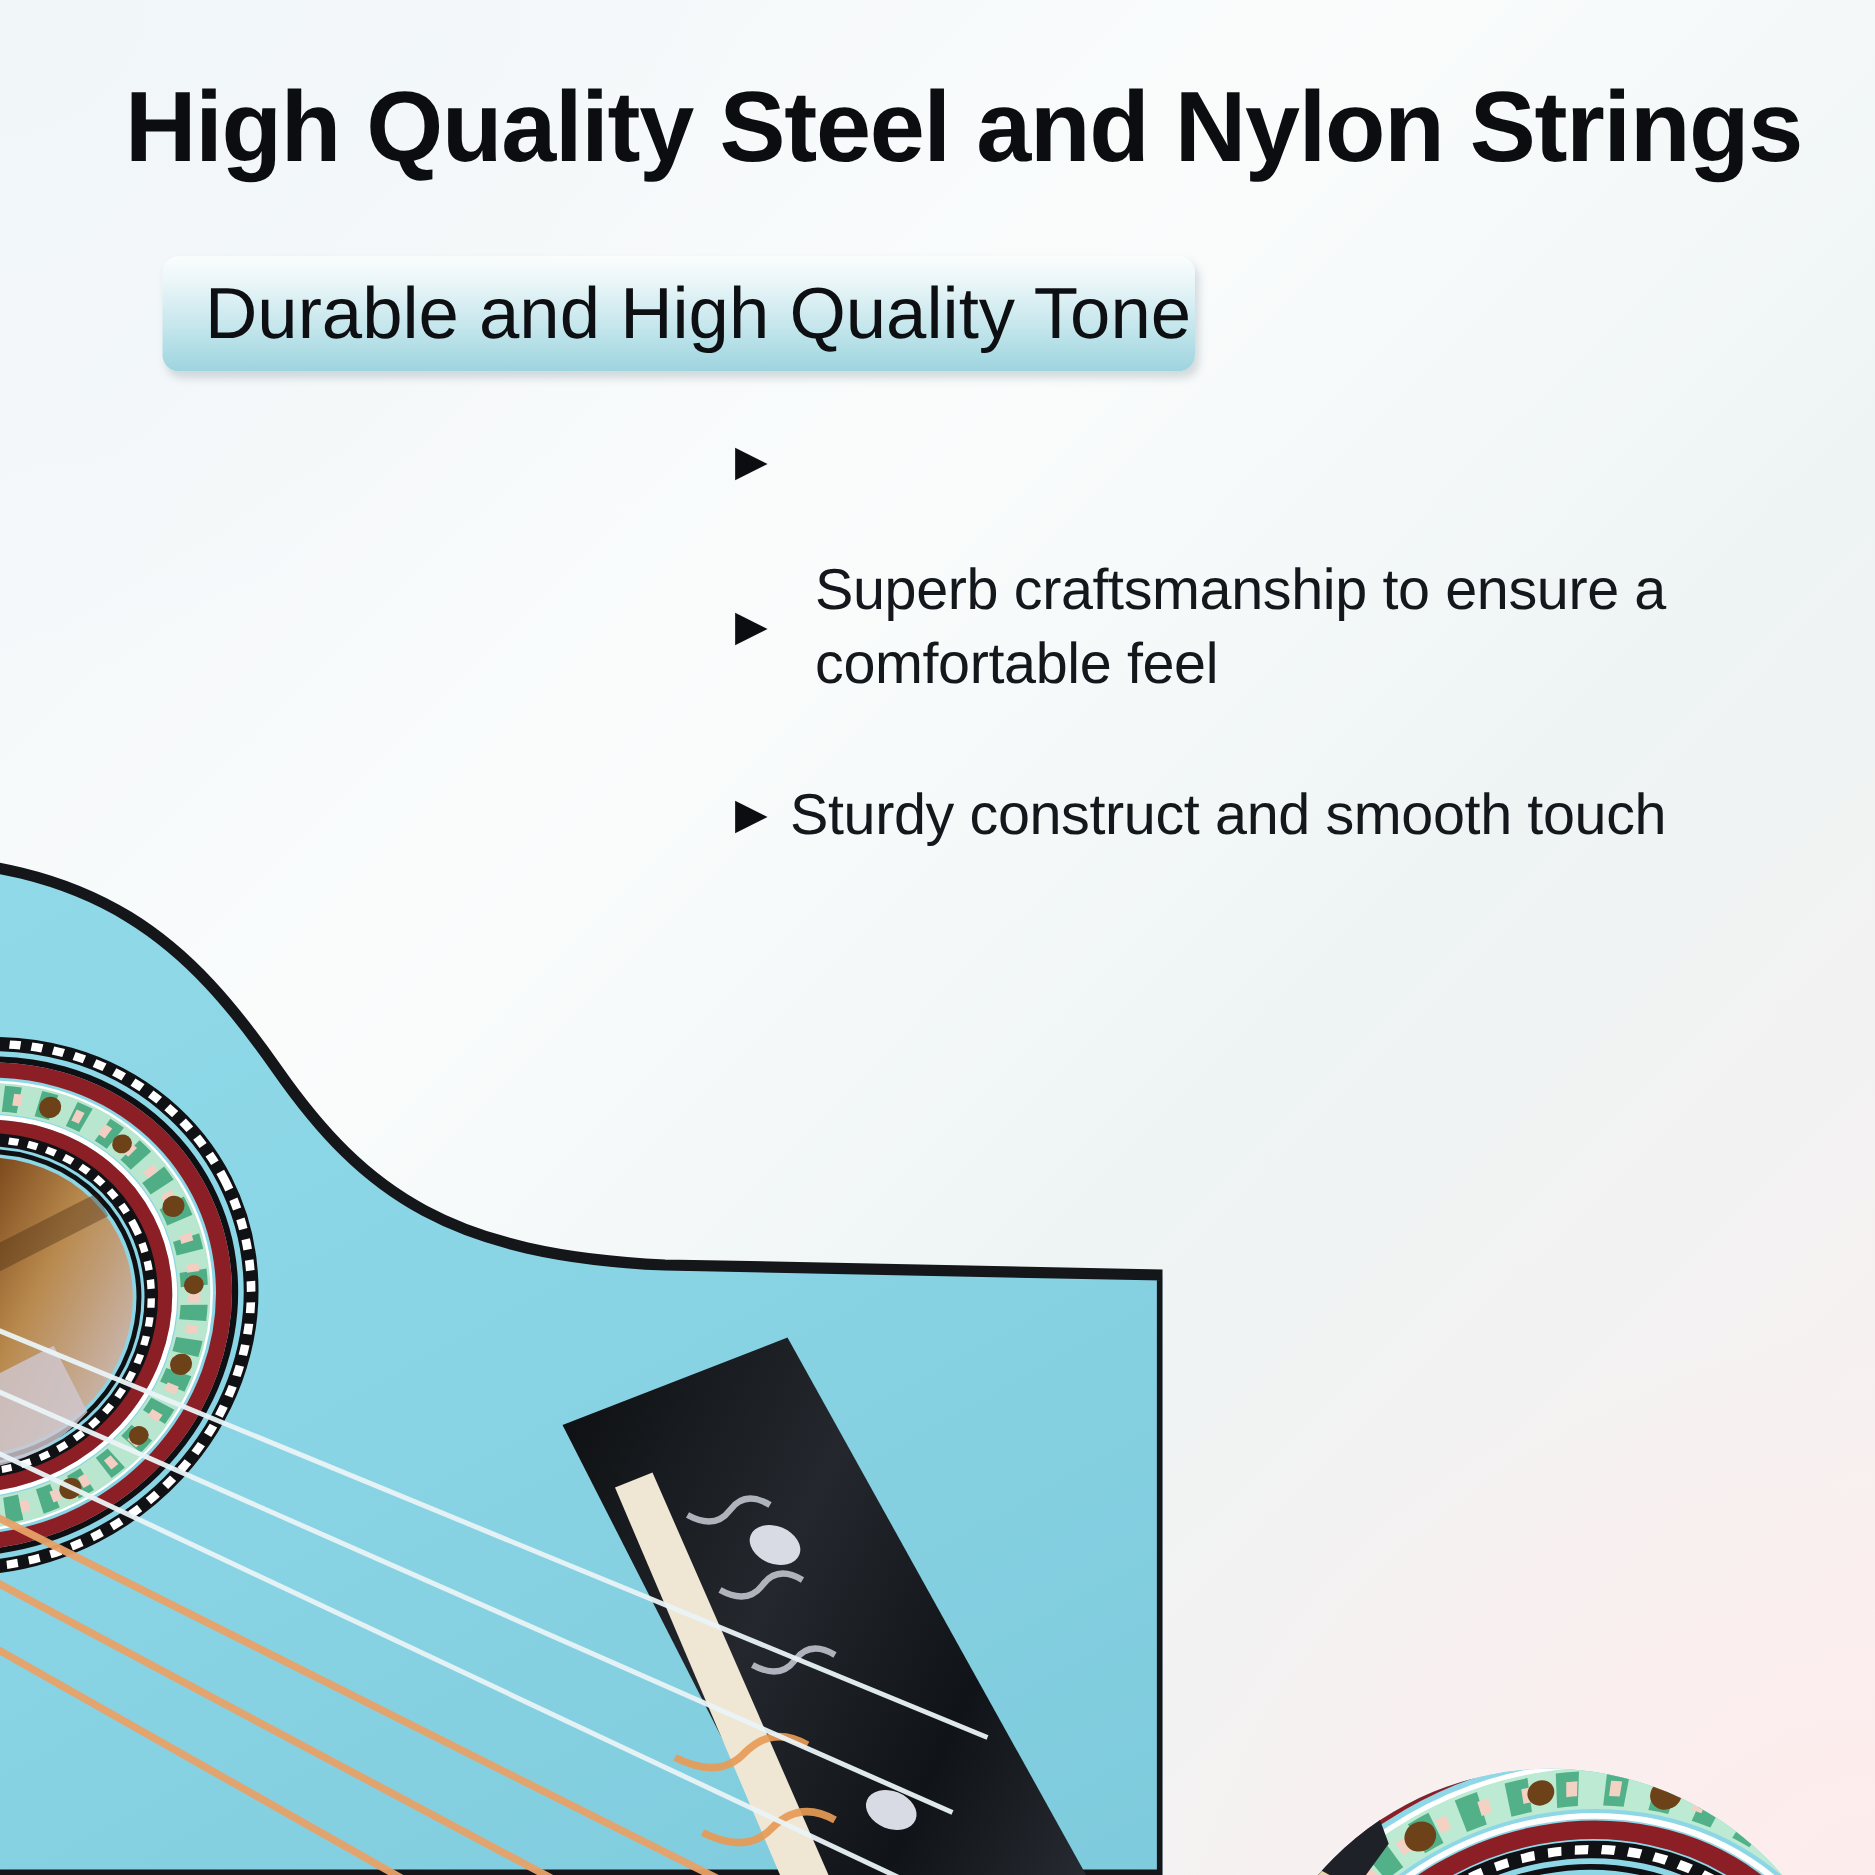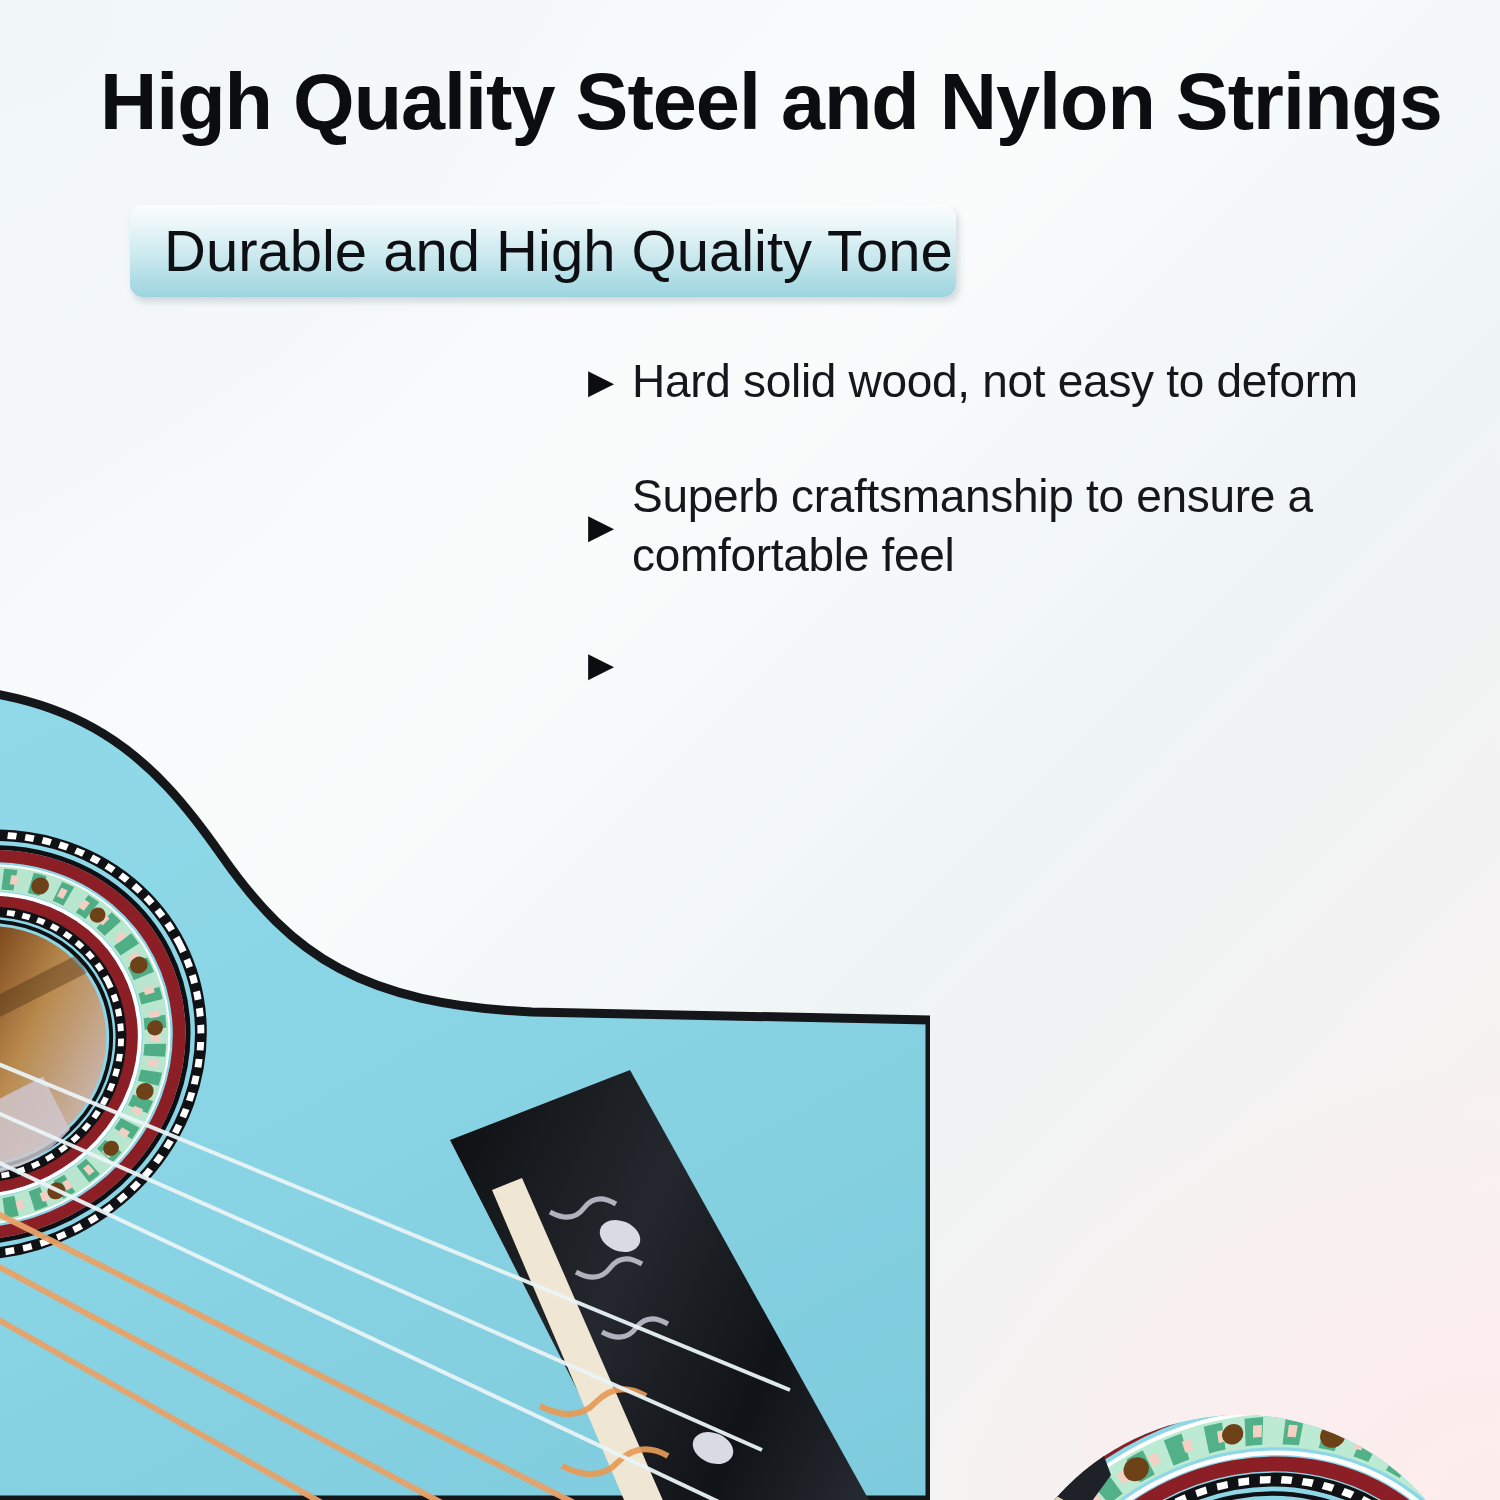--- a/index.html
+++ b/index.html
@@ -40,21 +40,21 @@
   .bullet { display:flex; align-items:center; margin-bottom:56px; }
   .bullet:last-child { margin-bottom:0; }
   .bullet-marker {
     flex:0 0 auto; width:44px; font-size:34px; color:#0b0d10; line-height:1;
   }
   .bullet-text {
     font-size:46px; color:#14171b; line-height:1.28; letter-spacing:-0.3px;
   }
   .bullet.b1 .bullet-text, .bullet.b3 .bullet-text { white-space:nowrap; }
   .bullet.b2 { margin-bottom:62px; }
-  .bullet.b2 .bullet-text { max-width:800px; }
+  .bullet.b2 .bullet-text { max-width:800px;margin-left:20px; }
 
   
   .photo-stage {
     position:absolute; left:0; top:600px; width:1500px; height:900px;
     overflow:hidden;
   }
 
   
   .guitar-wrap { position:absolute; left:-250px; top:0; width:1180px; height:900px; }
 
@@ -73,30 +73,30 @@
 <div class="headline">High Quality Steel and Nylon Strings</div>
 
 <div class="badge">
   <span class="badge-label">Durable and High Quality Tone</span>
 </div>
 
 <div class="bullets">
 
   <div class="bullet b1">
     <span class="bullet-marker">▶</span>
-    <span class="bullet-text">Hard solid wood, not easy to deform</span>
   </div>
 
   <div class="bullet b2">
     <span class="bullet-marker">▶</span>
     <span class="bullet-text">Superb craftsmanship to ensure a comfortable feel</span>
   </div>
 
   <div class="bullet b3">
     <span class="bullet-marker">▶</span>
+    <span class="bullet-text">Sturdy construct and smooth touch</span>
   </div>
 
 </div>
 
 <div class="photo-stage">
 
   <div class="guitar-wrap">
     <svg width="1180" height="900" viewBox="0 0 1180 900">
       <defs>
         <linearGradient id="bodyG" x1="0" y1="0" x2="1" y2="1">

